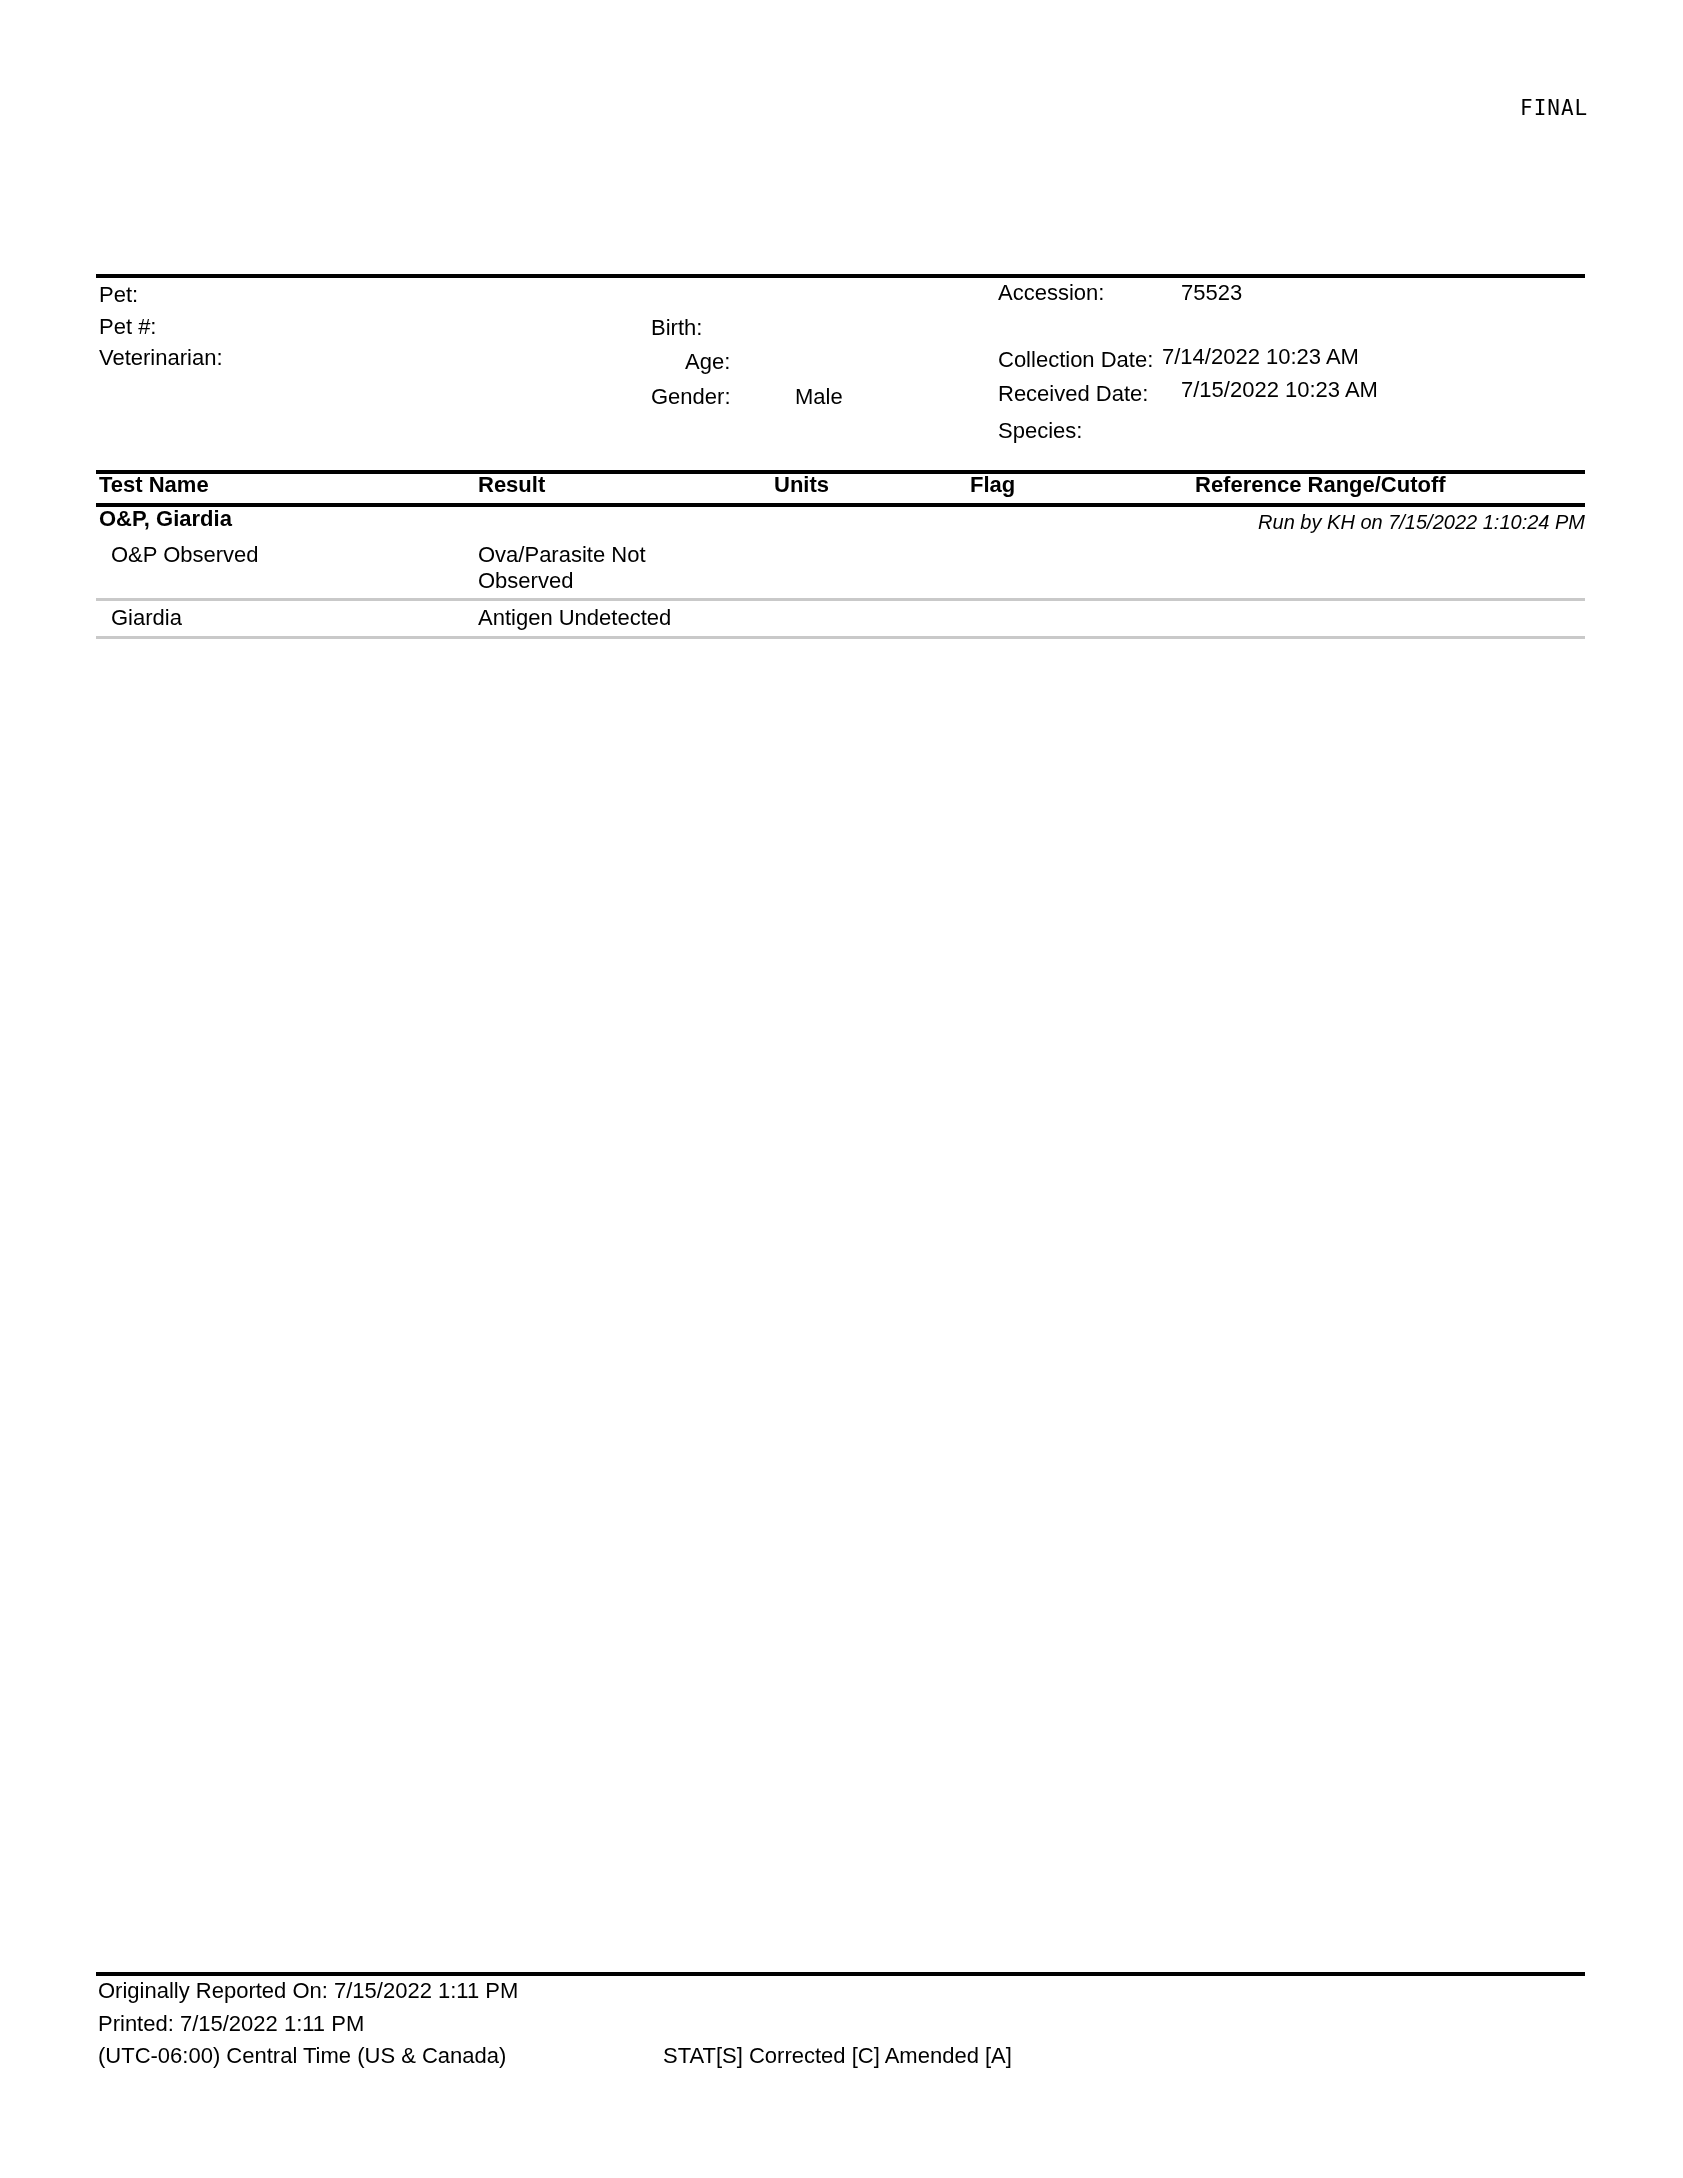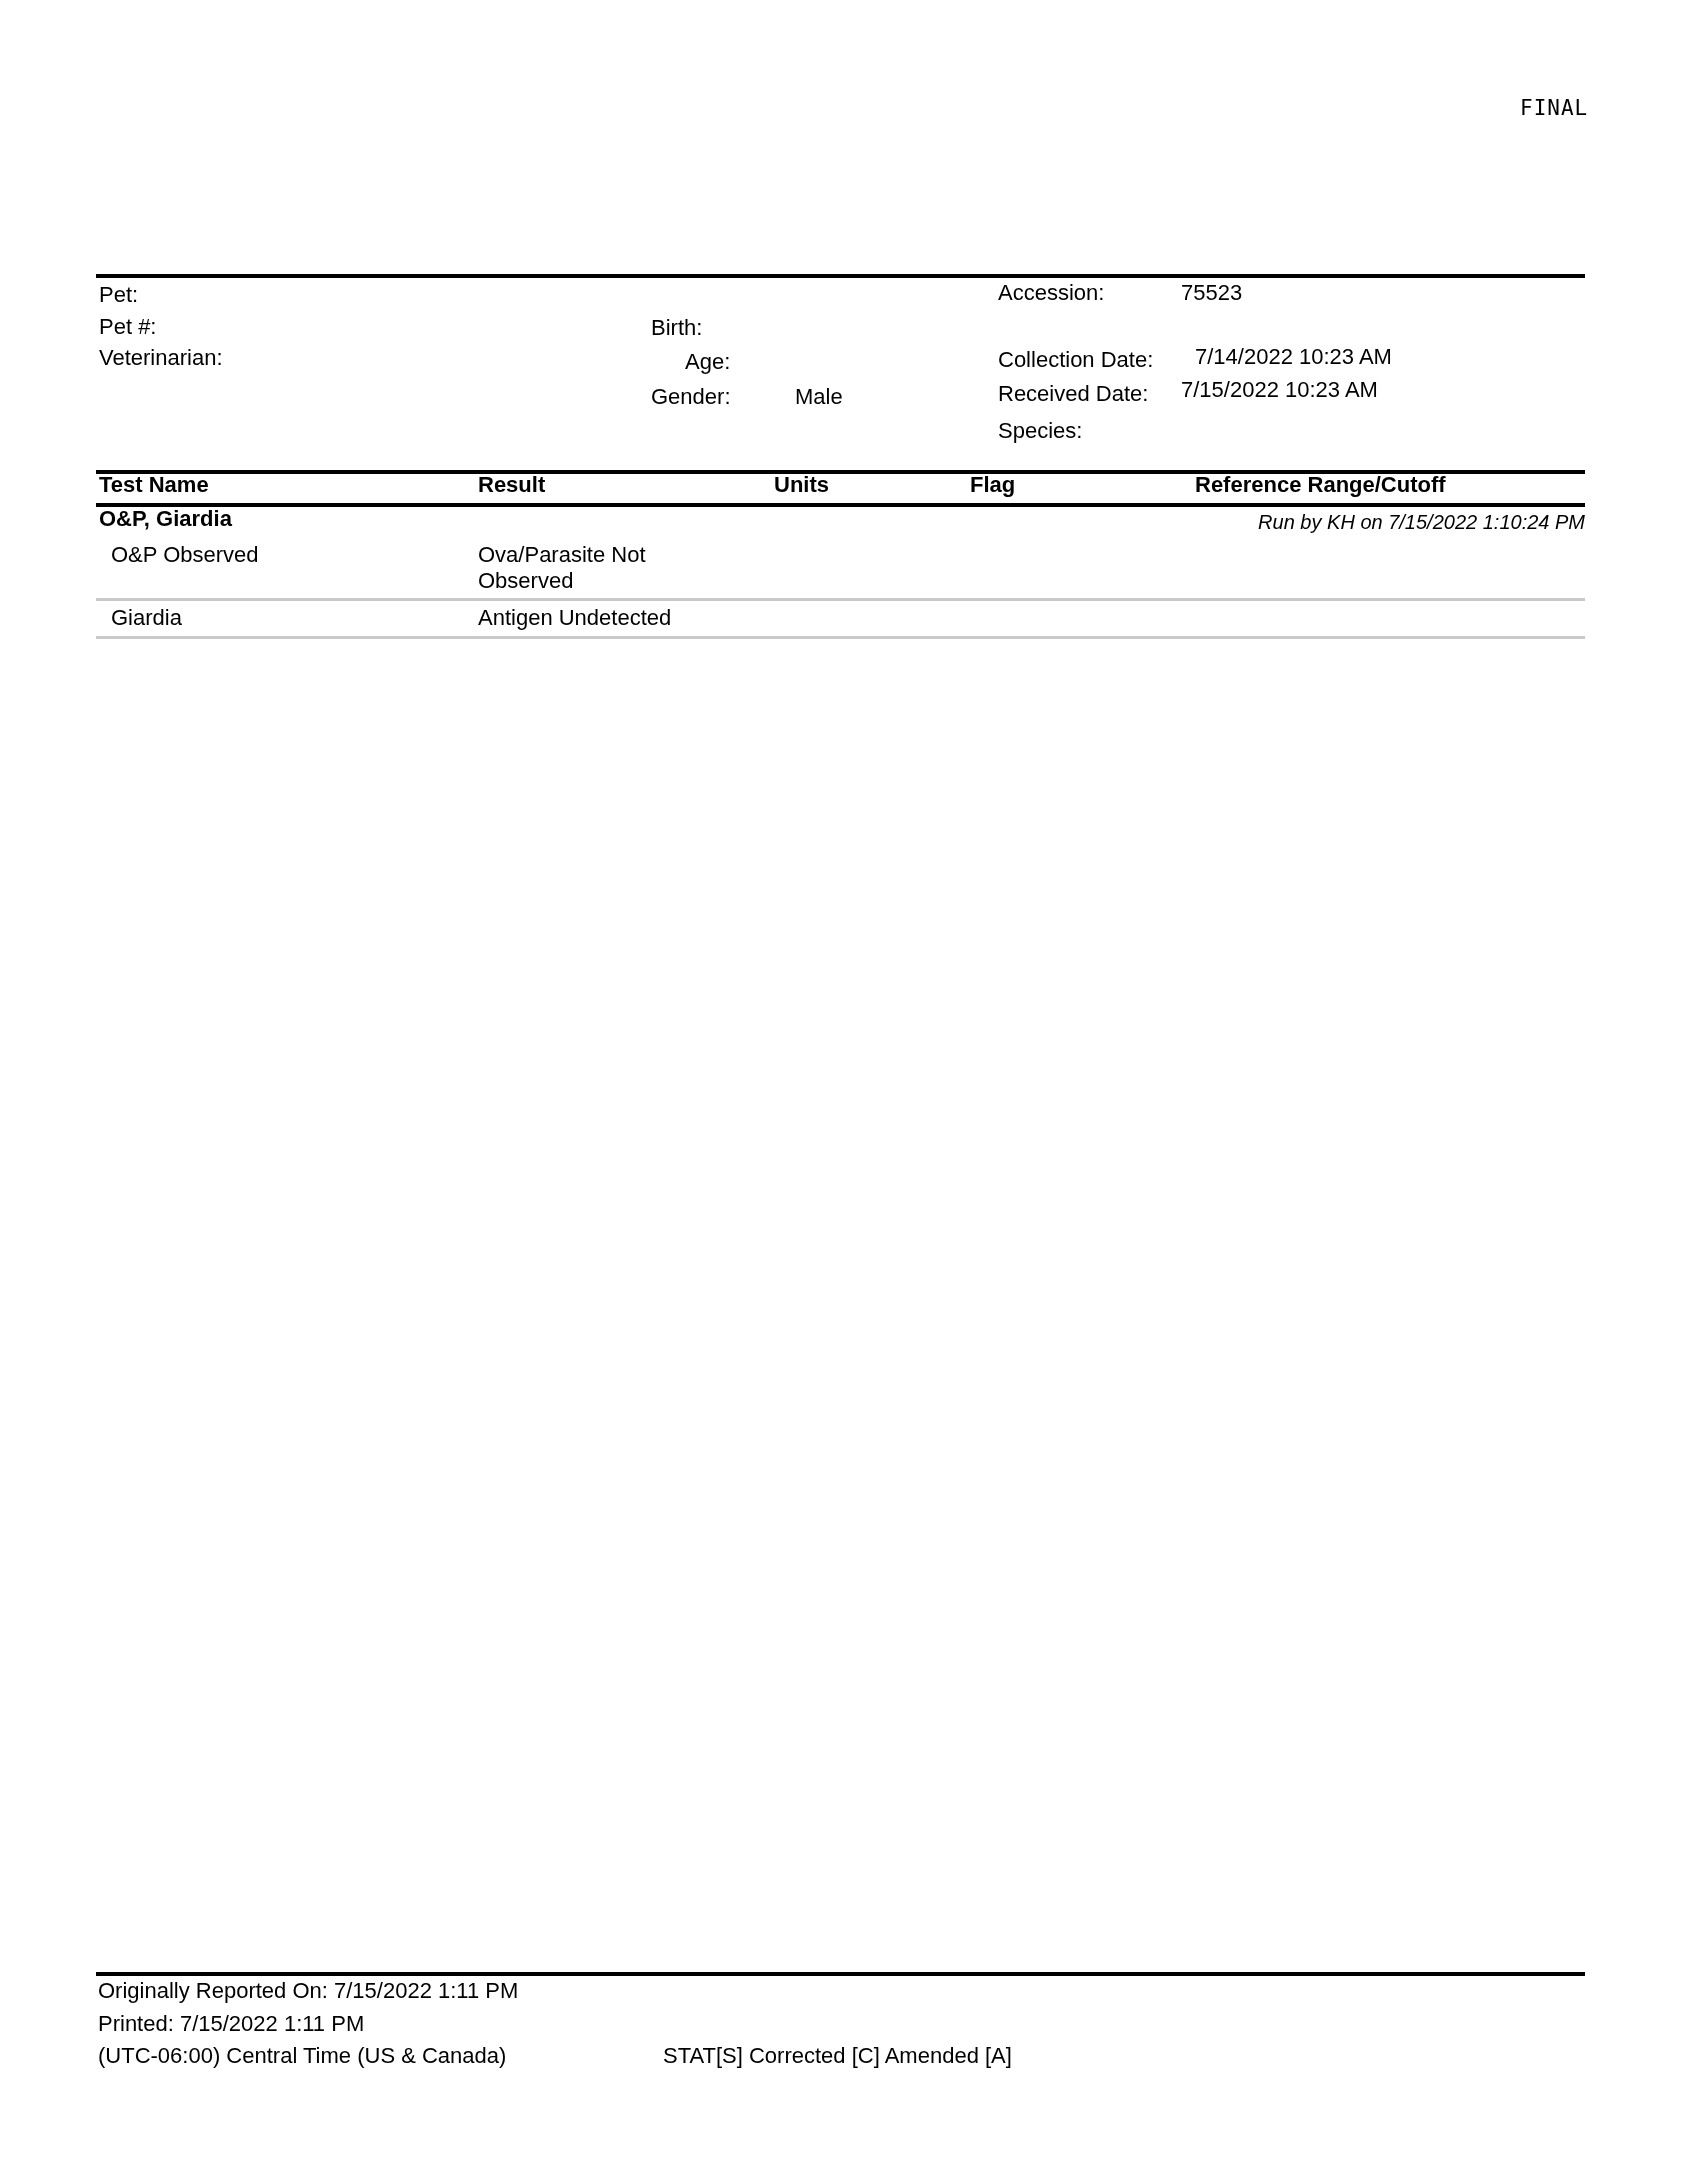--- a/index.html
+++ b/index.html
@@ -43,21 +43,21 @@
   <div class="txt" style="left:99px; top:345px;">Veterinarian:</div>
 
   <div class="txt" style="left:651px; top:315px;">Birth:</div>
   <div class="txt" style="left:651px; top:349px;margin-left:34px;">Age:</div>
   <div class="txt" style="left:651px; top:384px;">Gender:</div>
   <div class="txt" style="left:795px; top:384px;">Male</div>
 
   <div class="txt" style="left:998px; top:280px;">Accession:</div>
   <div class="txt" style="left:1181px; top:280px;">75523</div>
   <div class="txt" style="left:998px; top:347px;">Collection Date:</div>
-  <div class="txt" style="left:1195px; top:344px;">7/14/2022 10:23 AM</div>
+  <div class="txt" style="left:1162px; top:344px;">7/14/2022 10:23 AM</div>
   <div class="txt" style="left:998px; top:381px;">Received Date:</div>
   <div class="txt" style="left:1181px; top:377px;">7/15/2022 10:23 AM</div>
   <div class="txt" style="left:998px; top:418px;">Species:</div>
 
   <div class="rule" style="top:470px;"></div>
 
   <div class="txt b" style="left:99px; top:472px;">Test Name</div>
   <div class="txt b" style="left:478px; top:472px;">Result</div>
   <div class="txt b" style="left:774px; top:472px;">Units</div>
   <div class="txt b" style="left:970px; top:472px;">Flag</div>

